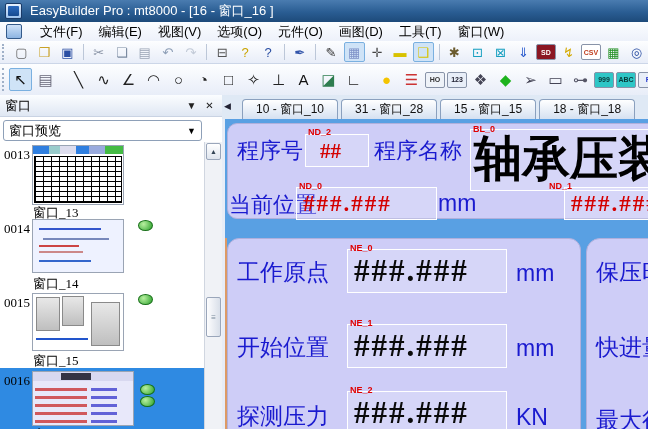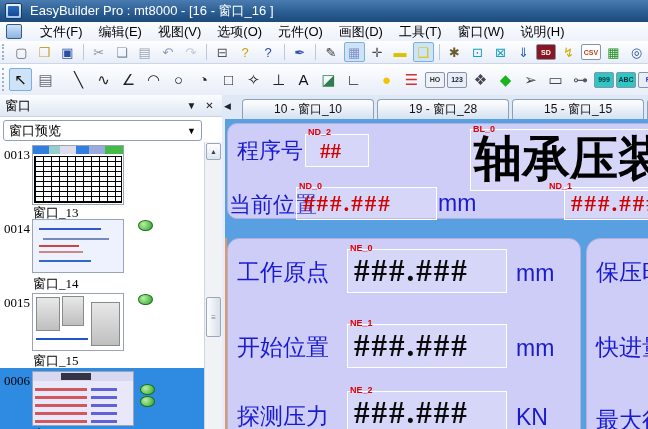--- a/index.html
+++ b/index.html
@@ -76,21 +76,21 @@
     border-radius:2px;background:linear-gradient(#fff,#dfe5ee);display:flex;align-items:center;
     justify-content:center;font-size:7px;color:#345;}
   .sb-thumbbar{position:absolute;left:1px;right:1px;top:155px;height:38px;border:1px solid #9aa6ba;
     border-radius:2px;background:linear-gradient(90deg,#fdfdfe,#d9dfe9);display:flex;
     align-items:center;justify-content:center;font-size:8px;color:#789;letter-spacing:0;}
   
   .main{position:absolute;left:222px;top:95px;right:0;bottom:0;}
   .tabbar{position:absolute;left:0;top:0;right:0;height:24px;background:#dfe9f5;
     border-bottom:1px solid #8aa0c0;display:flex;align-items:flex-end;padding-left:20px;}
   .tabscroll{position:absolute;left:2px;top:6px;font-size:9px;color:#223;}
-  .tab{height:19px;line-height:19px;padding:0 31px;font-size:12px;white-space:nowrap;
+  .tab{height:19px;line-height:19px;padding:0 13px;font-size:12px;white-space:nowrap;
     background:linear-gradient(#ffffff,#d5e1f1);border:1px solid #8aa0be;border-bottom:none;
     border-radius:4px 4px 0 0;margin-right:3px;color:#111;}
   .canvas{position:absolute;left:0;top:24px;right:0;bottom:0;background:#59a0e3;overflow:hidden;}
   .edge-white{position:absolute;left:0;top:0;width:3px;bottom:0;background:#e7edf7;}
   .edge-orange{position:absolute;left:3px;top:119px;width:2px;bottom:0;background:#dd9a66;}
   .panel{position:absolute;background:#cecdf7;border:1px solid #b0b0dc;}
   .p-hdr{left:5px;top:4px;width:570px;height:94px;border-radius:10px;}
   .p-left{left:5px;top:119px;width:352px;height:195px;border-radius:12px 12px 0 0;}
   .p-right{left:364px;top:119px;width:300px;height:195px;border-radius:14px 0 0 0;}
   .lbl{position:absolute;color:#1a1acf;font-size:22px;white-space:nowrap;}
@@ -117,21 +117,20 @@
   <span class="childicon"></span>
   <span style="display:flex;">
       <span class="menuitem">文件(F)</span>
       <span class="menuitem">编辑(E)</span>
       <span class="menuitem">视图(V)</span>
       <span class="menuitem">选项(O)</span>
       <span class="menuitem">元件(O)</span>
       <span class="menuitem">画图(D)</span>
       <span class="menuitem">工具(T)</span>
       <span class="menuitem">窗口(W)</span>
-      <span class="menuitem">说明(H)</span>
     </span>
 </div>
 
 <div class="toolbar tb-std">
   <span class="grip"></span>
 <span class="tbicon" style="color: rgb(102, 102, 102);">▢</span>
     <span class="tbicon" style="color: rgb(201, 162, 39);">❒</span>
     <span class="tbicon" style="color: rgb(43, 79, 163);">▣</span>
     <span class="tbsep"></span>
     <span class="tbicon" style="color: rgb(138, 148, 166);">✂</span>
@@ -241,21 +240,21 @@
           <div class="mach" style="left:29px;top:2px;width:20px;height:28px;"></div>
           <div class="mach" style="left:58px;top:8px;width:27px;height:42px;"></div>
           <div class="tline" style="left:3px;top:44px;width:52px;background:#2255cc;"></div>
         </div>
       </div>
       <div class="badge" style="left:138px;top:152px;"></div>
       <span class="item-label" style="top:210px;">窗口_15</span>
     </div>
 
     <div>
-      <span class="item-num" style="top:231px;color:#000;">0006</span>
+      <span class="item-num" style="top:231px;color:#000;">0016</span>
       <div class="thumb t16" style="top:229px;height:53px;width:100px;">
         <div class="t16-hdr"></div>
         <div class="t16-title"></div>
         <div class="t16-rows-l"></div>
         <div class="t16-rows-r"></div>
       </div>
       <div class="badge" style="left:140px;top:242px;"></div>
       <div class="badge" style="left:140px;top:254px;"></div>
       <span class="item-label" style="top:284px;color:#000;">窗口_16</span>
     </div>
@@ -264,35 +263,36 @@
   <div class="sb-scroll">
     <div class="sb-up">▲</div>
     <div class="sb-thumbbar">≡</div>
   </div>
 </div>
 
 <div class="main">
   <div class="tabbar">
     <span class="tabscroll">◀</span>
   <div class="tab">10 - 窗口_10</div>
-      <div class="tab">19 - 窗口_28</div>
+      <div class="tab">31 - 窗口_28</div>
       <div class="tab">15 - 窗口_15</div>
       <div class="tab">18 - 窗口_18</div>
     </div>
 
   <div class="canvas">
     <div class="edge-white"></div>
     <div class="edge-orange"></div>
 
     <div class="panel p-hdr">
       <span class="lbl" style="left:9px;top:12px;">程序号</span>
       <span class="tag" style="left:80px;top:4px;">ND_2</span>
       <div class="vbox" style="left:77px;top:10px;width:62px;height:31px;">
         <span class="val-red" style="position:absolute;left:14px;top:4px;font-size:21px;">##</span>
       </div>
+      <span class="lbl" style="left:146px;top:12px;">程序名称</span>
       <span class="tag" style="left:245px;top:1px;">BL_0</span>
       <div class="vbox" style="left:242px;top:5px;width:330px;height:60px;">
         <span class="bigtitle" style="left:3px;top:0;">轴承压装机</span>
       </div>
 
       <span class="lbl" style="left:1px;top:66px;">当前位置</span>
       <span class="tag" style="left:71px;top:58px;">ND_0</span>
       <div class="vbox" style="left:68px;top:63px;width:139px;height:31px;">
         <span class="val-red" style="position:absolute;left:6px;top:3px;font-size:23px;letter-spacing:2px;">###.###</span>
       </div>

